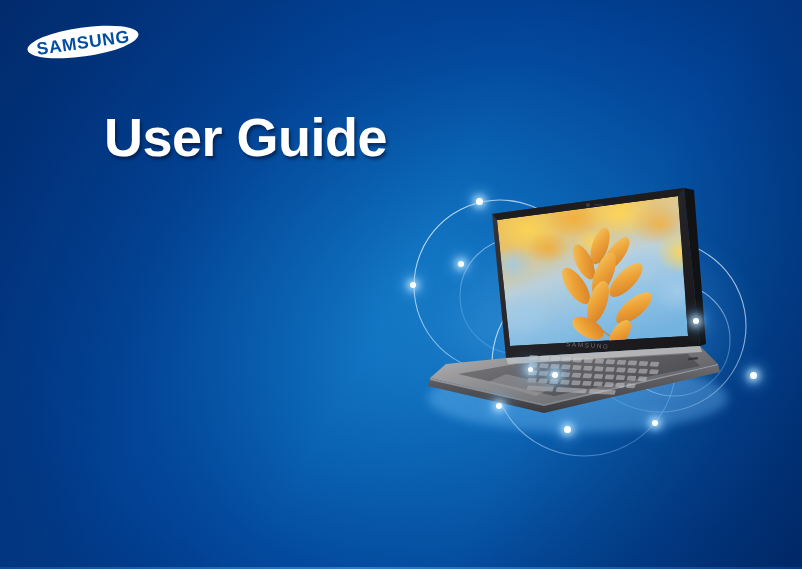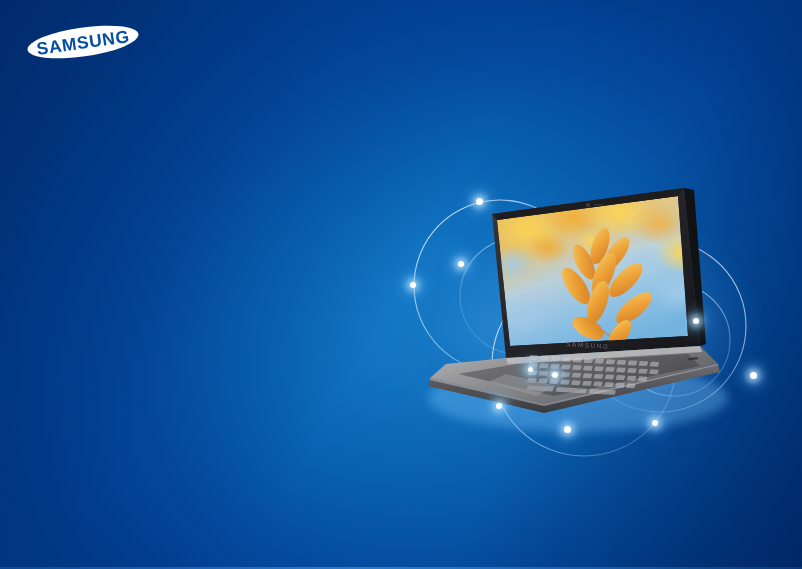--- a/index.html
+++ b/index.html
@@ -120,20 +120,21 @@
 
   <div class="samsung-logo">
     <svg viewBox="0 0 114 36" xmlns="http://www.w3.org/2000/svg">
       <g transform="rotate(-8 57 18)">
         <ellipse cx="57" cy="18" rx="56" ry="14.5" fill="#ffffff"></ellipse>
         <text x="57" y="24.5" text-anchor="middle" font-family="Liberation Sans, sans-serif" font-size="17.5" font-weight="bold" letter-spacing="0.6" fill="#034ea2">SAMSUNG</text>
       </g>
     </svg>
   </div>
 
+  <div class="title">User Guide</div>
 
   <div class="art">
 
     <div class="glow-behind"></div>
 
     <svg viewBox="0 0 414 300" xmlns="http://www.w3.org/2000/svg">
       <defs>
         <linearGradient id="ringA" x1="0" y1="0" x2="1" y2="1">
           <stop offset="0%" stop-color="#ffffff" stop-opacity="0.85"></stop>
           <stop offset="55%" stop-color="#cfe9ff" stop-opacity="0.55"></stop>

